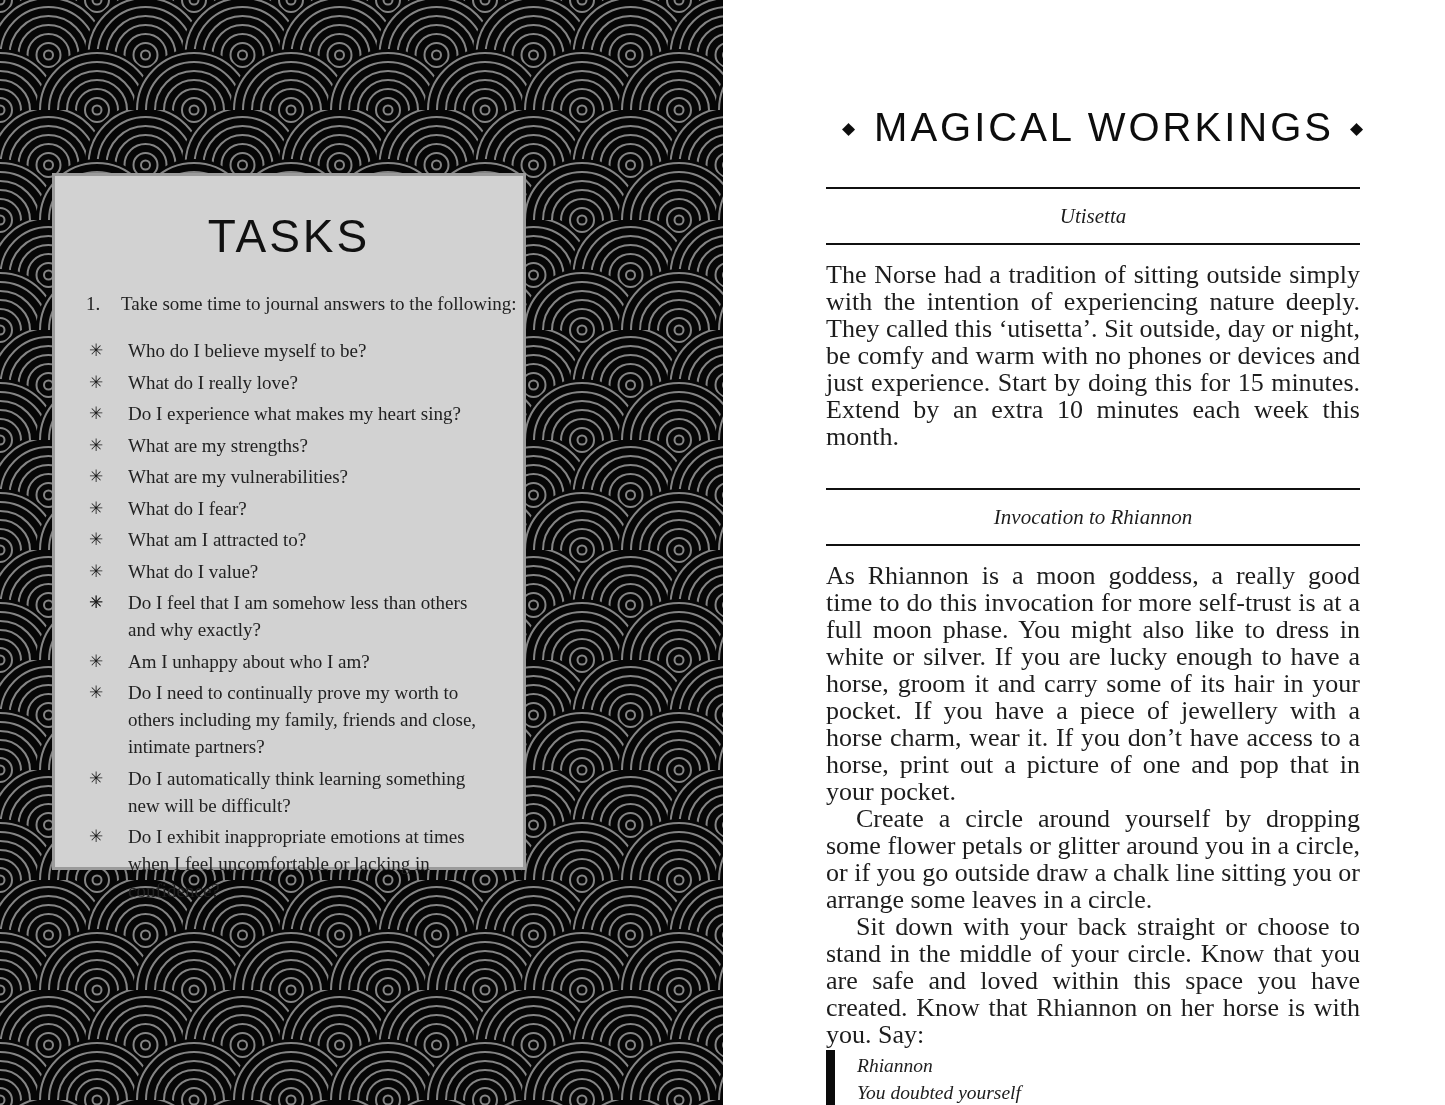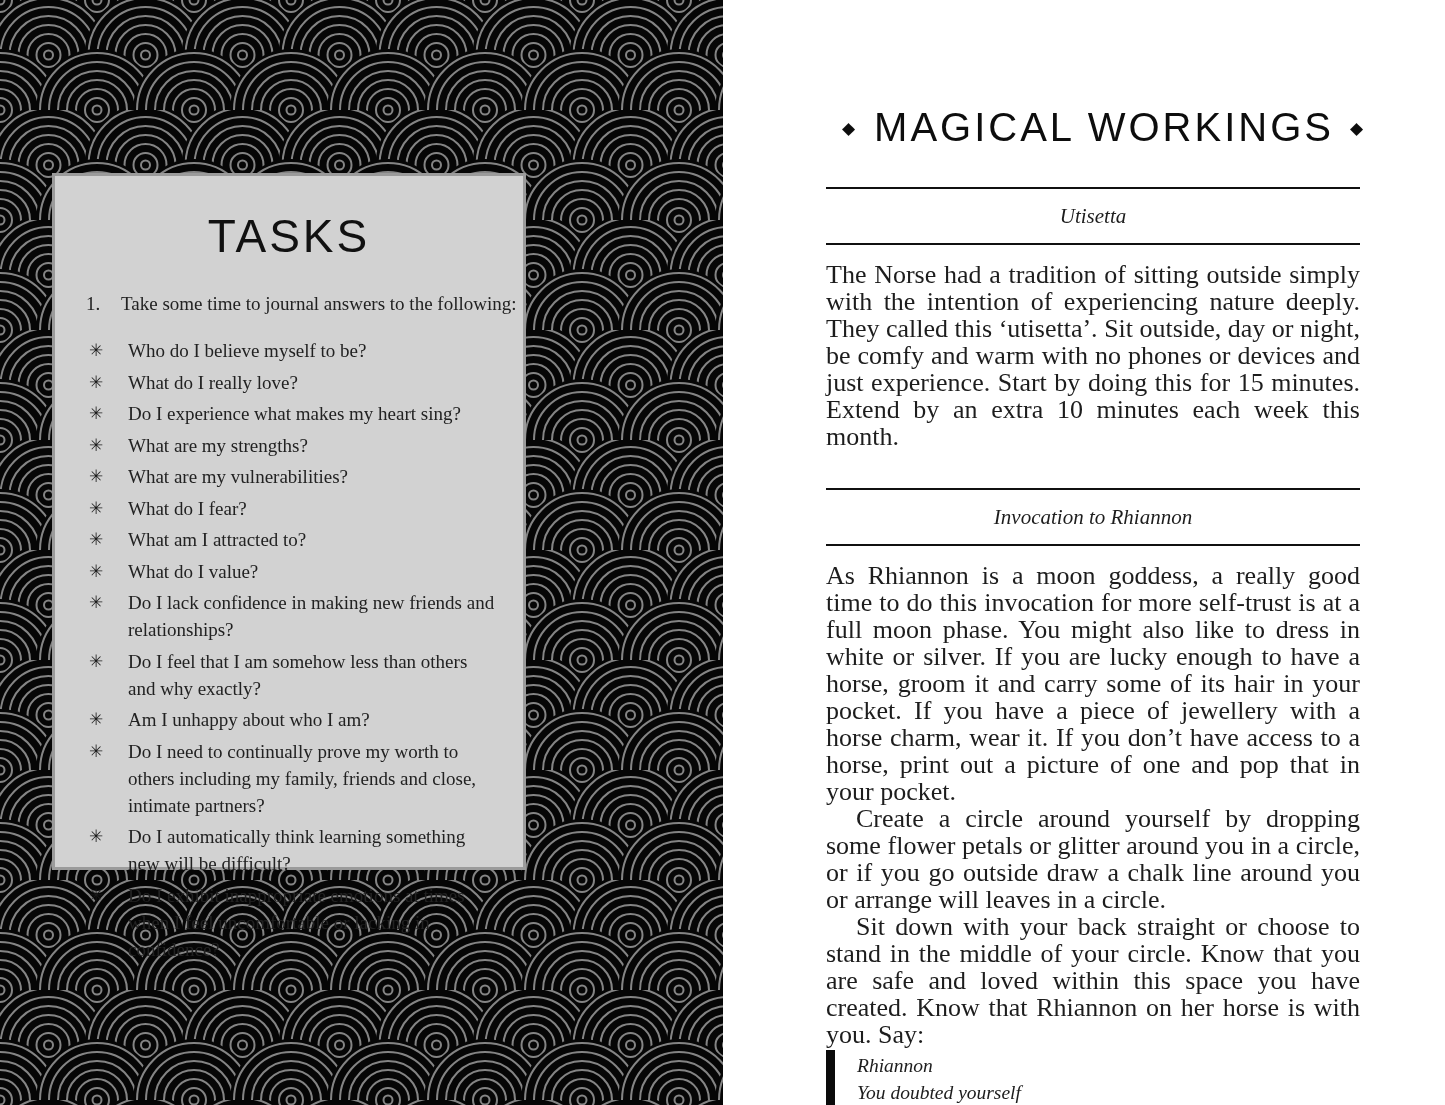--- a/index.html
+++ b/index.html
@@ -272,21 +272,20 @@
             <span>What am I attracted to?</span>
           </li>
 
           <li>
             <span class="star">✳</span>
             <span>What do I value?</span>
           </li>
 
           <li>
             <span class="star">✳</span>
-            <span>Do I lack confidence in making new friends and relationships?</span>
           </li>
 
           <li>
             <span class="star">✳</span>
             <span>Do I feel that I am somehow less than others and why exactly?</span>
           </li>
 
           <li>
             <span class="star">✳</span>
             <span>Am I unhappy about who I am?</span>
@@ -319,21 +318,21 @@
     <div class="section-heading">Utisetta</div>
     <div class="rule"></div>
 
     <p class="body-para">The Norse had a tradition of sitting outside simply with the intention of experiencing nature deeply. They called this ‘utisetta’. Sit outside, day or night, be comfy and warm with no phones or devices and just experience. Start by doing this for 15 minutes. Extend by an extra 10 minutes each week this month.</p>
 
     <div class="rule rule-3"></div>
     <div class="section-heading">Invocation to Rhiannon</div>
     <div class="rule"></div>
 
     <p class="body-para">As Rhiannon is a moon goddess, a really good time to do this invocation for more self-trust is at a full moon phase. You might also like to dress in white or silver. If you are lucky enough to have a horse, groom it and carry some of its hair in your pocket. If you have a piece of jewellery with a horse charm, wear it. If you don’t have access to a horse, print out a picture of one and pop that in your pocket.</p>
-    <p class="body-para indent">Create a circle around yourself by dropping some flower petals or glitter around you in a circle, or if you go outside draw a chalk line around you or arrange will leaves in a circle.</p>
+    <p class="body-para indent">Create a circle around yourself by dropping some flower petals or glitter around you in a circle, or if you go outside draw a chalk line sitting you or arrange some leaves in a circle.</p>
     <p class="body-para indent">Sit down with your back straight or choose to stand in the middle of your circle. Know that you are safe and loved within this space you have created. Know that Rhiannon on her horse is with you. Say:</p>
 
     <div class="quote-block">
 
         <div>Rhiannon</div>
 
 
         <div>You doubted yourself</div>
 
         <div>Fill me with self-trust</div>

